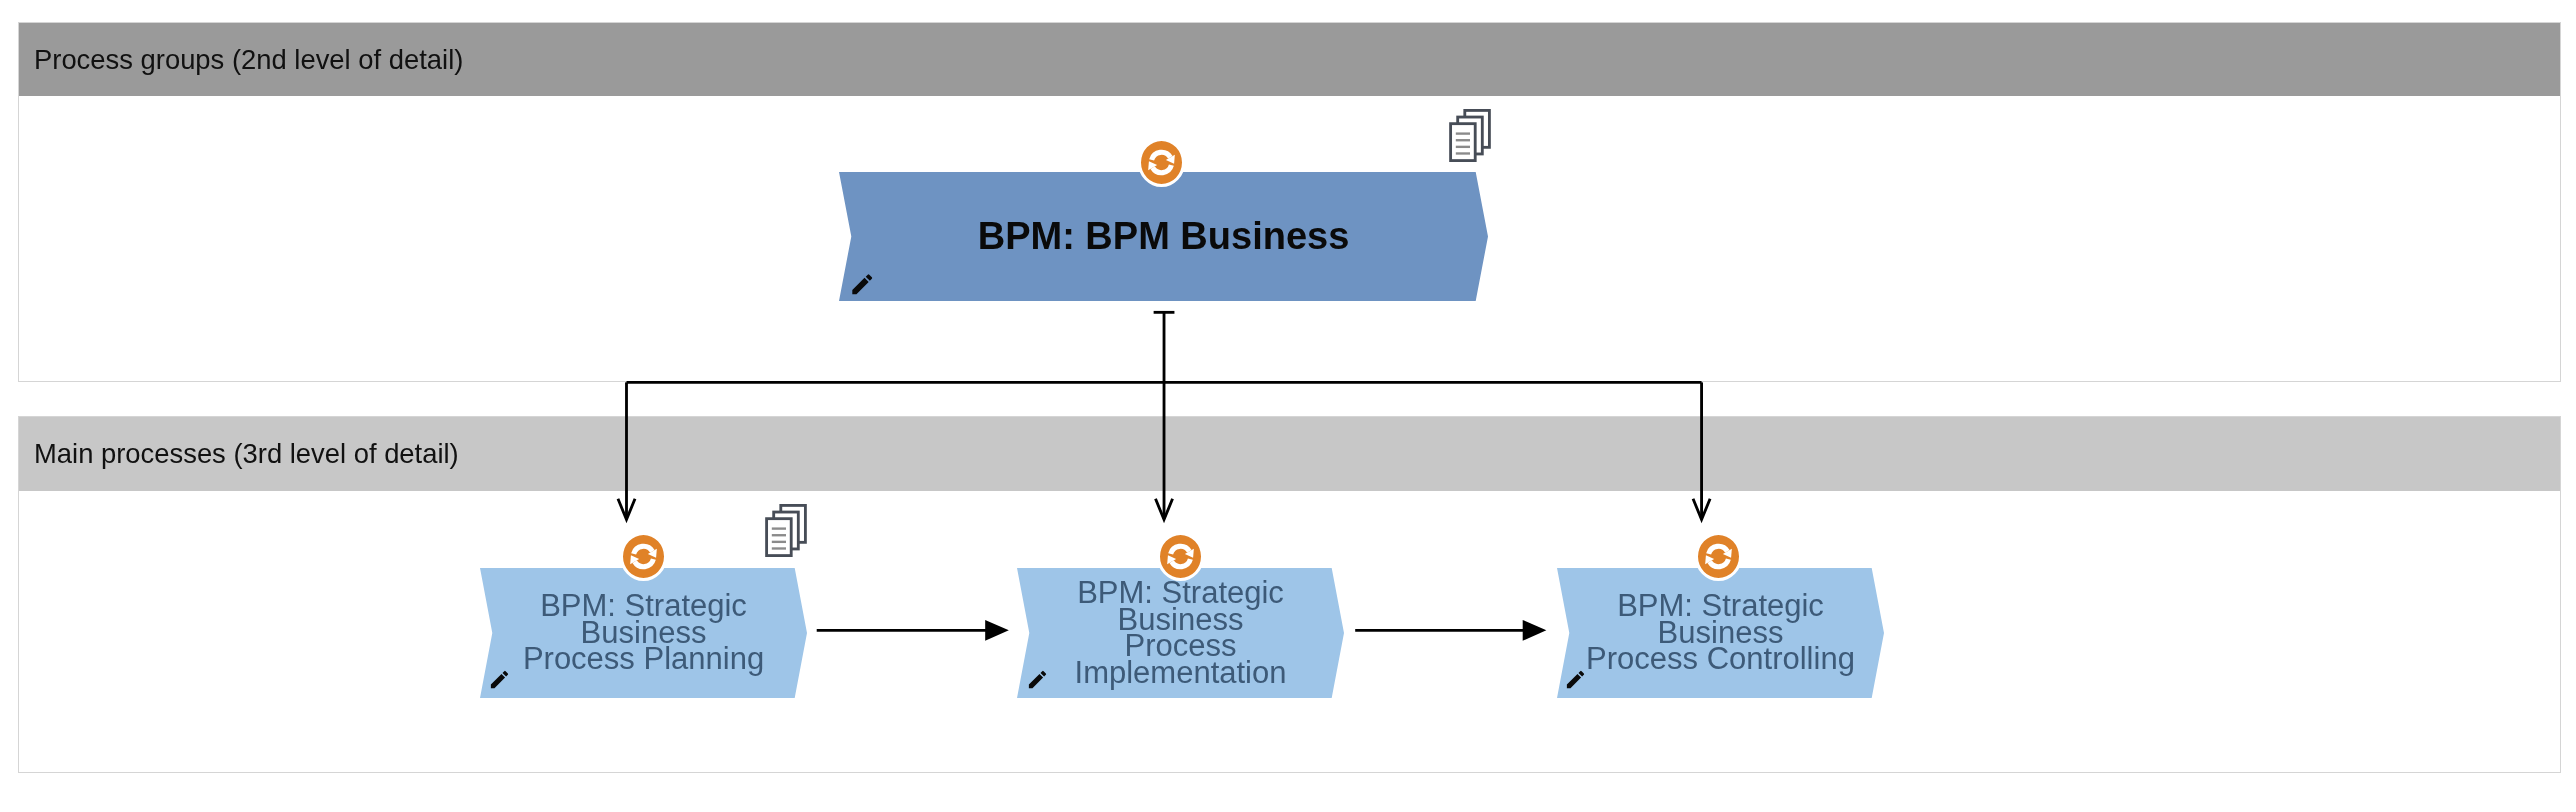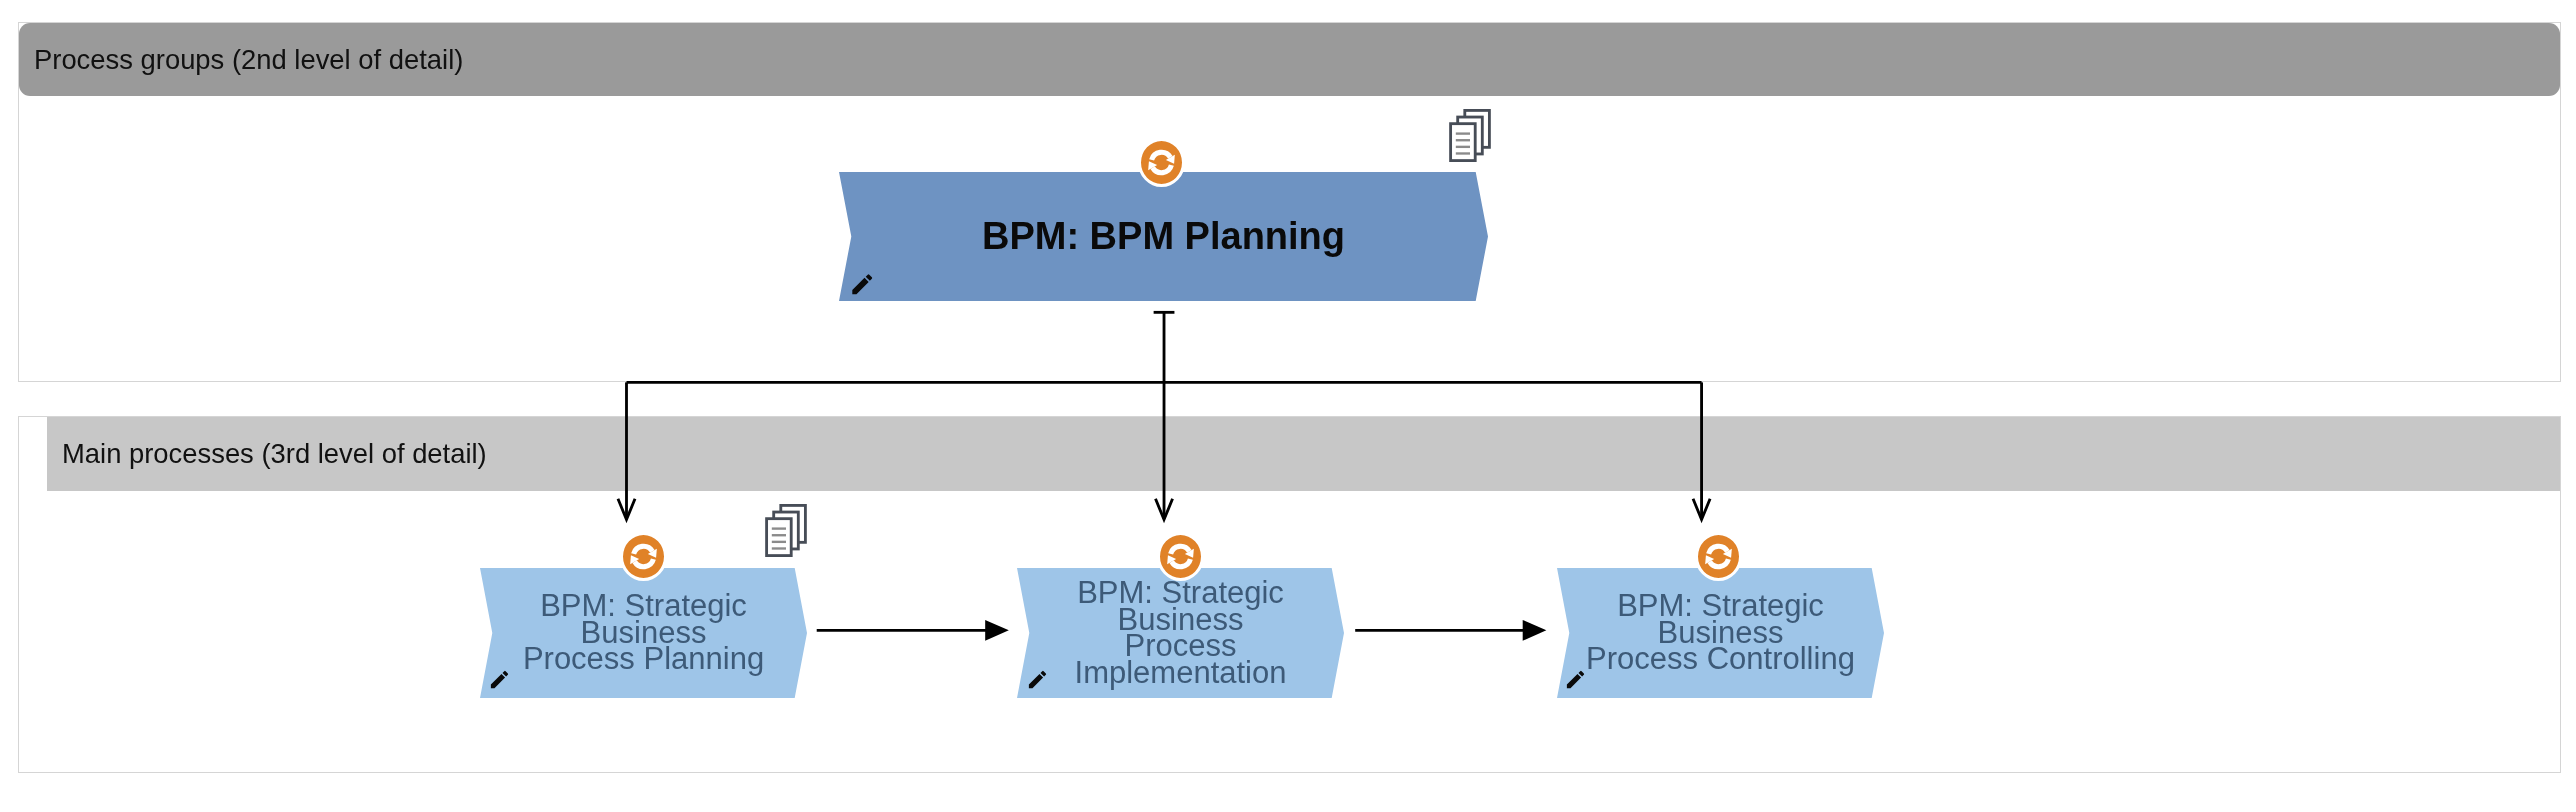--- a/index.html
+++ b/index.html
@@ -3,24 +3,24 @@
 <meta charset="utf-8">
 <style>
   html,body{margin:0;padding:0;background:#fff;}
   body{font-family:"Liberation Sans", sans-serif; width:2576px; height:813px;}
   .canvas{position:relative;width:2576px;height:813px;background:var(--canvas-bg,#fff);overflow:hidden;}
 
   
   .band{position:absolute;left:18px;width:2543px;box-sizing:border-box;
         border:1.9px solid var(--band-border,#d5d5d5);background:#fff;}
   .band--groups{top:22px;height:360px;}
-  .band--mains{top:416px;height:357px;padding-left:28px;}
+  .band--mains{top:416px;height:357px;}
   .band-header{display:flex;align-items:center;padding-left:15px;
                font-size:27.4px;color:var(--band-title,#111);}
-  .band--groups .band-header{height:73px;background:var(--band1-header,#9a9a9a);border-radius:11px;}
+  .band--groups .band-header{height:73px;background:var(--band1-header,#9a9a9a);}
   .band--mains  .band-header{height:74px;background:var(--band2-header,#c7c7c7);}
 
   
   .shape{position:absolute;display:flex;align-items:center;justify-content:center;
          text-align:center;white-space:pre-line;
          clip-path:polygon(0 0, calc(100% - 12.3px) 0, 100% 50%, calc(100% - 12.3px) 100%, 0 100%, 12.3px 50%);}
   .shape--group{left:839px;top:172px;width:649px;height:129px;
                 background:var(--group-fill,#6e93c2);
                 font-weight:700;font-size:38px;color:var(--group-label,#0a0a0a);}
   .shape--process{top:568px;width:327px;height:130px;
@@ -90,21 +90,21 @@
       <line x1="863" y1="666" x2="1043" y2="666"></line>
       <polygon points="1066,666 1041,655 1041,677"></polygon>
     </g>
     <g>
       <line x1="1432" y1="666" x2="1610" y2="666"></line>
       <polygon points="1634,666 1609,655 1609,677"></polygon>
     </g>
   </svg>
 
   <div class="shape shape--group">
-    <span>BPM: BPM Planning</span>
+    <span>BPM: BPM Business</span>
   </div>
 
   <div class="shape shape--process shape--planning">
     <span>BPM: Strategic Business
 Process Planning</span>
   </div>
   <div class="shape shape--process shape--implementation">
     <span>BPM: Strategic Business
 Process Implementation</span>
   </div>

